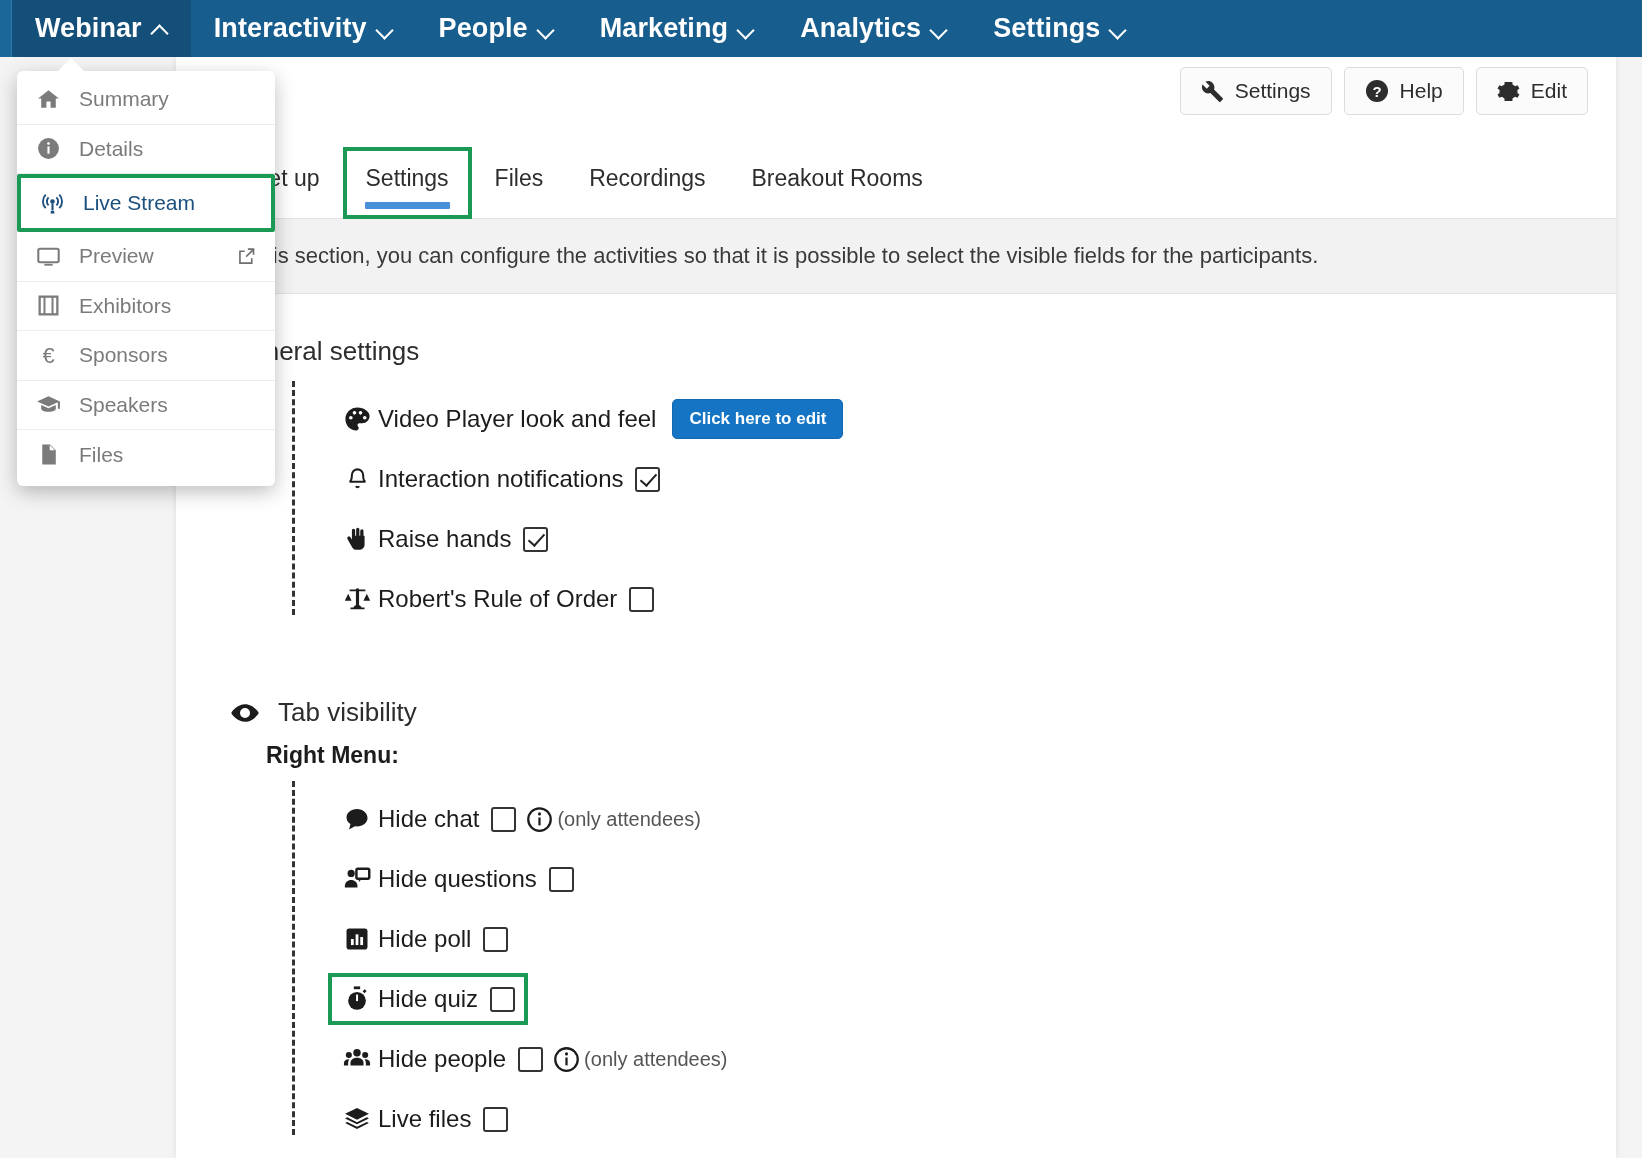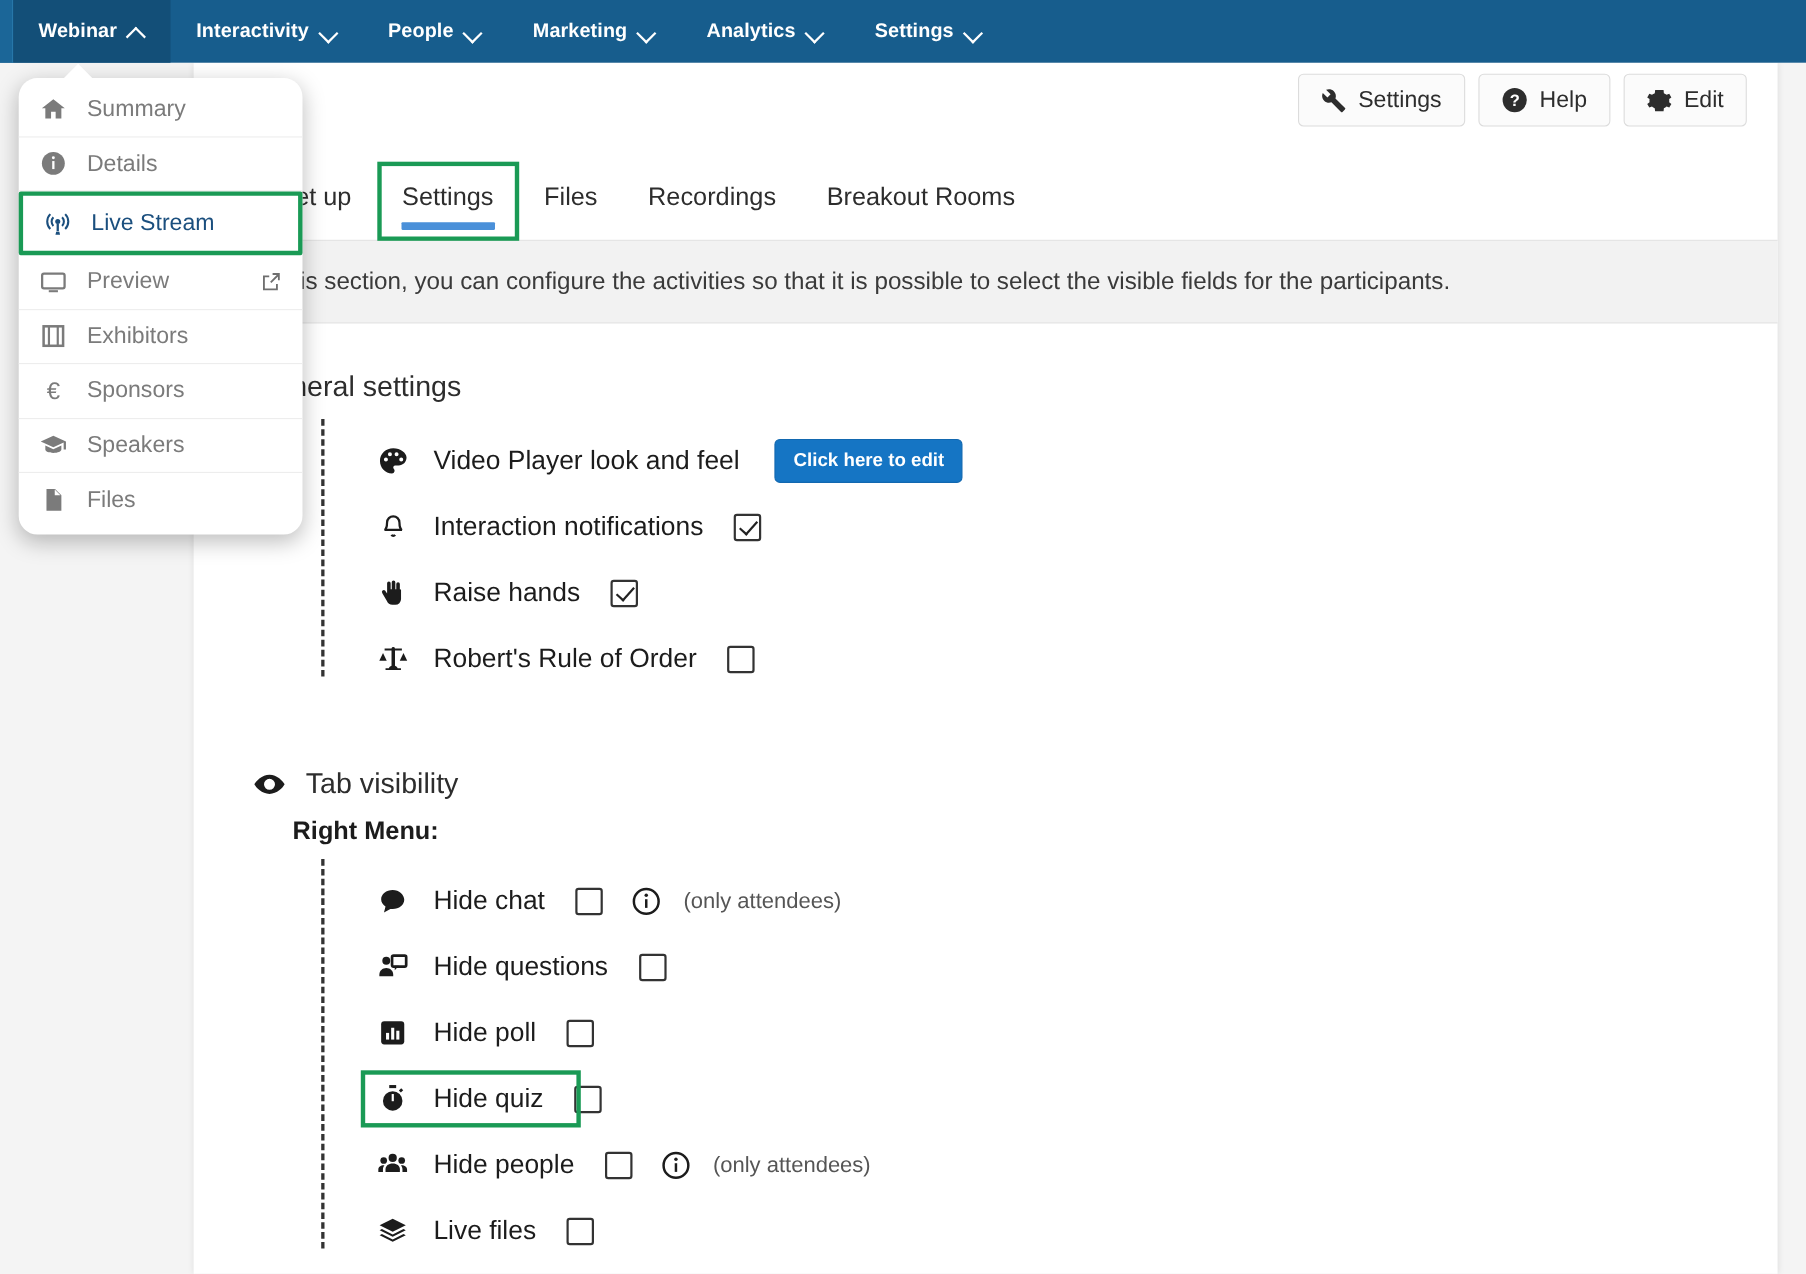--- a/index.html
+++ b/index.html
@@ -28,21 +28,21 @@
     width: 12px;
     background: #1b6698;
     border-right: 1px solid #2a79ab;
   }
   .nav-item {
     display: flex;
     align-items: center;
     gap: 10px;
     padding: 0 23px;
     color: #ffffff;
-    font-size: 18px;
+    font-size: 27px;
     font-weight: bold;
     cursor: pointer;
     white-space: nowrap;
     letter-spacing: .1px;
   }
   .nav-item.active { background: #134f78; }
   .caret {
     display: inline-block;
     width: 16px; height: 16px;
     position: relative;
@@ -173,21 +173,21 @@
   .group::before {
     content: "";
     position: absolute;
     left: 0; top: 6px; bottom: 14px;
     border-left: 3px dashed #333;
   }
   .row {
     position: relative;
     display: flex;
     align-items: center;
-    gap: 20px;
+    gap: 4px;
     height: 60px;
     font-size: 24px;
     color: #1c1c1c;
   }
   .row .ico {
     width: 34px;
     display: flex;
     justify-content: center;
     align-items: center;
     color: #1c1c1c;
@@ -255,21 +255,21 @@
     background: transparent;
     pointer-events: none;
   }
 
   
   .dropdown {
     position: absolute;
     left: 17px; top: 71px;
     width: 258px;
     background: #ffffff;
-    border-radius: 17px;
+    border-radius: 6px;
     box-shadow: 0 6px 20px rgba(0,0,0,.26);
     z-index: 60;
     overflow: visible;
     padding: 4px 0 6px 0;
   }
   .dropdown::before {
     content: "";
     position: absolute;
     top: -13px; left: 40px;
     border-left: 14px solid transparent;

